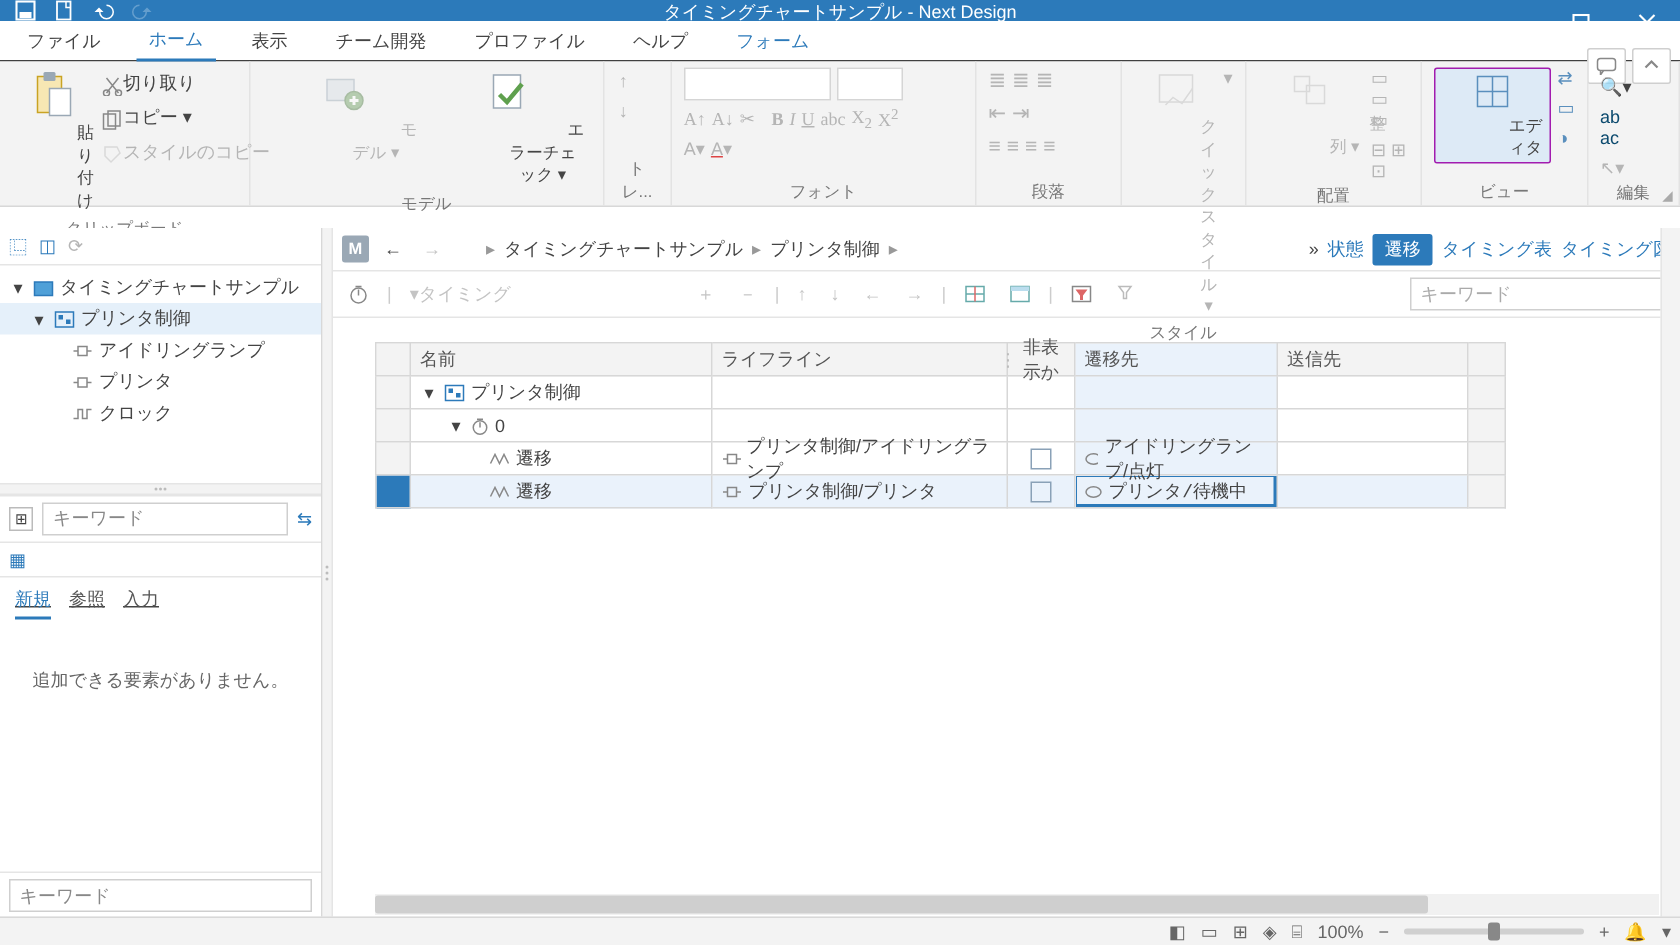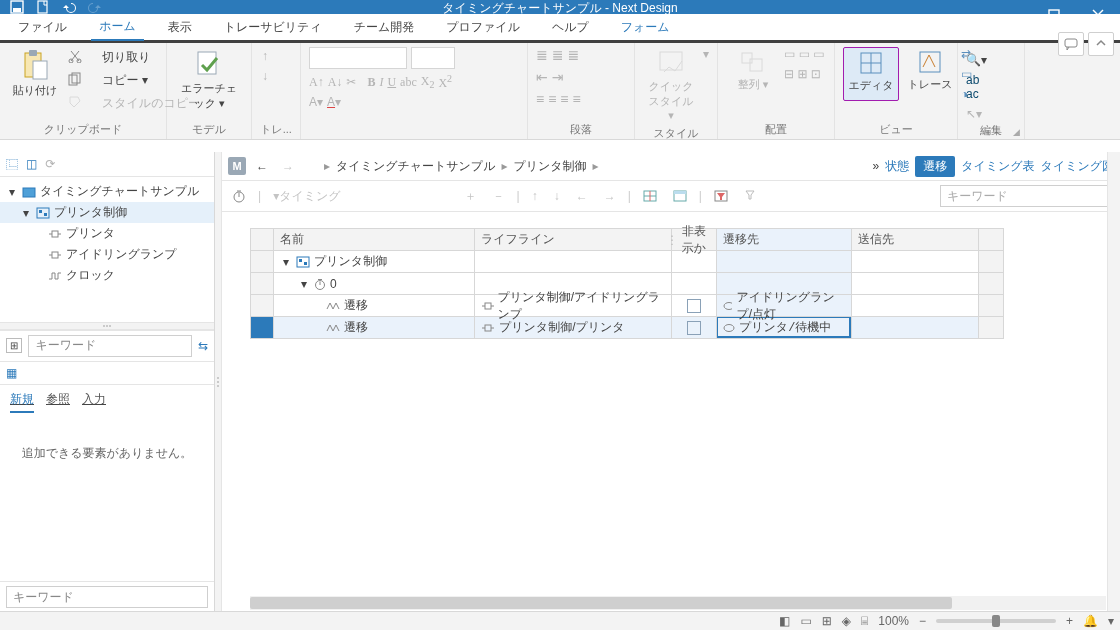--- a/index.html
+++ b/index.html
@@ -5,33 +5,33 @@
   html, body { margin:0; padding:0; width:1120px; height:630px; overflow:hidden;
     font-family:"Meiryo UI","Yu Gothic UI","Segoe UI",sans-serif;
     font-size:12px; color:#444; background:#fff; }
   svg { display:block; }
   .titlebar { height:14px; background:#2c7aba; display:flex; align-items:flex-start; color:#fff; }
   .titlebar-left { display:flex; gap:12px; padding-left:10px; align-items:center; }
   .title { position:absolute; left:0; right:0; text-align:center; pointer-events:none; font-size:12px; }
   .winbtns { margin-left:auto; display:flex; }
   .winbtn { width:44px; height:30px; display:flex; align-items:center; justify-content:center; }
   .ribbon-tabs { height:26px; background:#fff; display:flex; align-items:flex-end; padding-left:10px; gap:16px;
-    border-bottom:3px solid #404040; }
+    border-bottom:1px solid #404040; }
   .rtab { padding:4px 8px; cursor:default; color:#444; }
   .rtab.active { color:#2c7aba; border-bottom:2px solid #2c7aba; margin-bottom:-1px; }
   .rtab.blue { color:#2c7aba; }
   .ribbon { height:96px; background:#f3f3f3; border-bottom:1px solid #d8d8d8; display:flex; }
   .ribbon-right-extra { position:absolute; right:6px; top:32px; display:flex; gap:4px; }
   .r-icon-btn { width:24px; height:22px; border:1px solid #cfcfcf; border-radius:2px; background:#fff;
     display:flex; align-items:center; justify-content:center; }
   .rgroup { display:flex; flex-direction:column; border-right:1px solid #e3e3e3; padding:4px 8px 2px; position:relative; }
   .rgroup-label { text-align:center; font-size:11px; color:#777; margin-top:auto; padding:2px 0 0; }
   .rbig { display:flex; flex-direction:column; align-items:center; gap:2px; padding:2px 4px; cursor:default; min-width:46px; }
-  .rbig span { font-size:11px; max-width:60px; text-align:center; }
-  .rsmall { display:flex; align-items:flex-start; gap:20px; padding:2px 2px; cursor:default; font-size:12px; white-space:nowrap; }
+  .rbig span { font-size:11px; max-width:60px; text-align:center;margin-left:44px; }
+  .rsmall { display:flex; align-items:flex-end; gap:0; padding:2px 2px; cursor:default; font-size:12px; white-space:nowrap; }
   .rgroup-body { display:flex; gap:4px; }
   .rcol { display:flex; flex-direction:column; gap:2px; }
   .rrow { display:flex; gap:4px; align-items:center; }
   .ghost { color:#b5b5b5; }
   .ghost svg { opacity:.45; }
   .active-btn { background:#ddeaf6; border:1px solid #a21caf; border-radius:2px; }
   .content { position:absolute; top:152px; left:0; right:0; bottom:18px; display:flex; }
   .sidebar { width:214px; border-right:1px solid #d8d8d8; display:flex; flex-direction:column; background:#fff; position:relative; }
   .sidebar-top { height:24px; border-bottom:1px solid #e5e5e5; display:flex; align-items:center; gap:8px; padding:0 6px; }
   .tree { flex:1; padding:4px 0; overflow:hidden; }
@@ -137,21 +137,20 @@
           <line x1="11" y1="1" x2="1" y2="11" stroke="#fff" stroke-width="1.4"></line>
         </svg>
       </div>
   </div>
 </div>
 
 <div class="ribbon-tabs">
   <div class="rtab">ファイル</div>
   <div class="rtab active">ホーム</div>
   <div class="rtab">表示</div>
-  <div class="rtab">トレーサビリティ</div>
   <div class="rtab">チーム開発</div>
   <div class="rtab">プロファイル</div>
   <div class="rtab">ヘルプ</div>
   <div class="rtab blue">フォーム</div>
 </div>
 <div class="ribbon-right-extra">
   <div class="r-icon-btn">
       <svg width="14" height="12" viewBox="0 0 14 12">
         <rect x="1" y="1" width="12" height="8" rx="2" fill="none" stroke="#888"></rect>
         <path d="M5 9l-2 3v-3" fill="none" stroke="#888"></path>
@@ -198,20 +197,29 @@
             </svg>
             <span>スタイルのコピー</span>
           </div>
       </div>
     </div>
     <div class="rgroup-label">クリップボード</div>
   </div>
 
   <div class="rgroup">
     <div class="rgroup-body">
+      <div class="rbig ghost">
+        <svg width="30" height="30" viewBox="0 0 30 30">
+            <rect x="4" y="6" width="18" height="14" fill="#d7dee5" stroke="#9aa8b5"></rect>
+            <circle cx="22" cy="20" r="6" fill="#6c9f5f" stroke="#4c7a41"></circle>
+            <line x1="19" y1="20" x2="25" y2="20" stroke="#fff" stroke-width="2"></line>
+            <line x1="22" y1="17" x2="22" y2="23" stroke="#fff" stroke-width="2"></line>
+          </svg>
+        <span><span>モデル</span> ▾</span>
+      </div>
       <div class="rbig">
         <svg width="30" height="30" viewBox="0 0 30 30">
             <rect x="4" y="3" width="18" height="22" fill="#fff" stroke="#9aa8b5"></rect>
             <path d="M8 16l5 5 10-12" fill="none" stroke="#5fa04e" stroke-width="3"></path>
           </svg>
         <span><span>エラーチェック</span> ▾</span>
       </div>
     </div>
     <div class="rgroup-label">モデル</div>
   </div>
@@ -241,20 +249,21 @@
         <u>U</u>
         <span>abc</span>
         <span>X<sub>2</sub></span>
         <span>X<sup>2</sup></span>
       </div>
       <div class="rrow">
         <span>A▾</span>
         <span><u style="text-decoration-color:#d44">A</u>▾</span>
       </div>
     </div>
+    <div class="rgroup-label">フォント</div>
   </div>
 
   <div class="rgroup ghost" style="width:90px">
     <div class="rcol" style="gap:6px;font-size:14px">
       <div class="rrow">
           <span>≣</span>
           <span>≣</span>
           <span>≣</span>
         </div>
       <div class="rrow">
@@ -308,27 +317,20 @@
   <div class="rgroup" style="width:106px">
     <div class="rgroup-body">
       <div class="rbig active-btn">
         <svg width="26" height="26">
             <rect x="3" y="3" width="20" height="20" fill="none" stroke="#5a8fbd"></rect>
             <line x1="3" y1="13" x2="23" y2="13" stroke="#5a8fbd"></line>
             <line x1="13" y1="3" x2="13" y2="23" stroke="#5a8fbd"></line>
           </svg>
         <span>エディタ</span>
       </div>
-      <div class="rbig">
-        <svg width="26" height="26">
-            <rect x="3" y="3" width="20" height="20" fill="none" stroke="#5a8fbd"></rect>
-            <path d="M6 18l6-12 6 12" fill="none" stroke="#c97d2c"></path>
-          </svg>
-        <span>トレース</span>
-      </div>
       <div class="rcol" style="gap:6px;color:#5a8fbd">
         <span>⇄</span>
         <span>▭</span>
         <span>◑</span>
       </div>
     </div>
     <div class="rgroup-label">ビュー</div>
   </div>
 
   <div class="rgroup" style="width:50px">
@@ -369,30 +371,30 @@
           </svg>
         <span>プリンタ制御</span>
       </div>
       <div class="tree-row">
         <span class="tree-indent" style="width:44px"></span>
         <svg width="14" height="10">
             <line x1="1" y1="5" x2="4" y2="5" stroke="#888"></line>
             <rect x="4" y="2" width="6" height="6" fill="none" stroke="#888"></rect>
             <line x1="10" y1="5" x2="13" y2="5" stroke="#888"></line>
           </svg>
-        <span>プリンタ</span>
+        <span>アイドリングランプ</span>
       </div>
       <div class="tree-row">
         <span class="tree-indent" style="width:44px"></span>
         <svg width="14" height="10">
             <line x1="1" y1="5" x2="4" y2="5" stroke="#888"></line>
             <rect x="4" y="2" width="6" height="6" fill="none" stroke="#888"></rect>
             <line x1="10" y1="5" x2="13" y2="5" stroke="#888"></line>
           </svg>
-        <span>アイドリングランプ</span>
+        <span>プリンタ</span>
       </div>
       <div class="tree-row">
         <span class="tree-indent" style="width:44px"></span>
         <svg width="14" height="10">
             <path d="M1 8h3V2h3v6h3V2h3" fill="none" stroke="#888"></path>
           </svg>
         <span>クロック</span>
       </div>
     </div>
     <div class="splitter-h">

